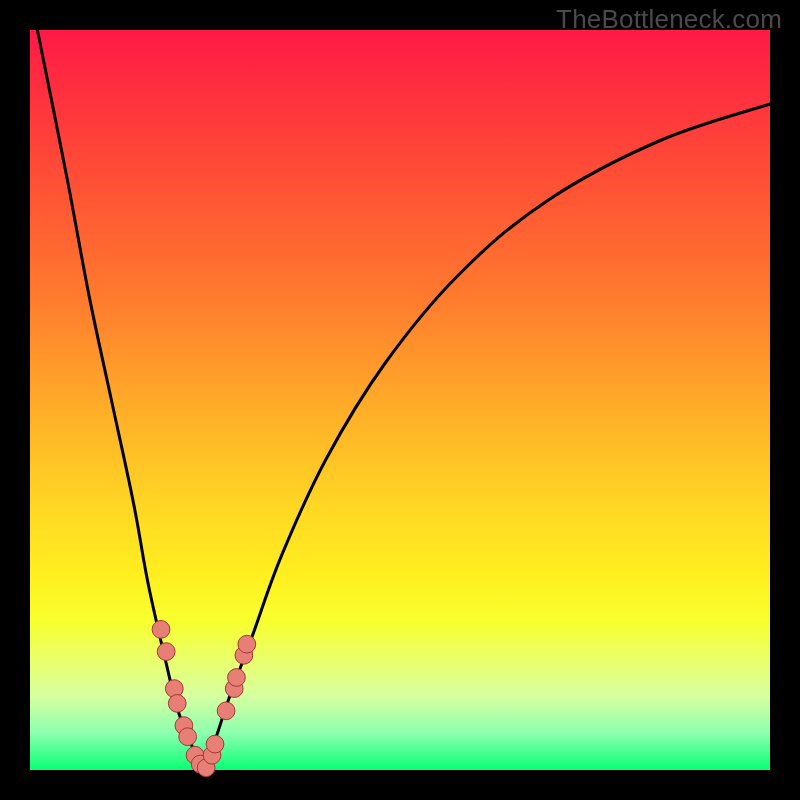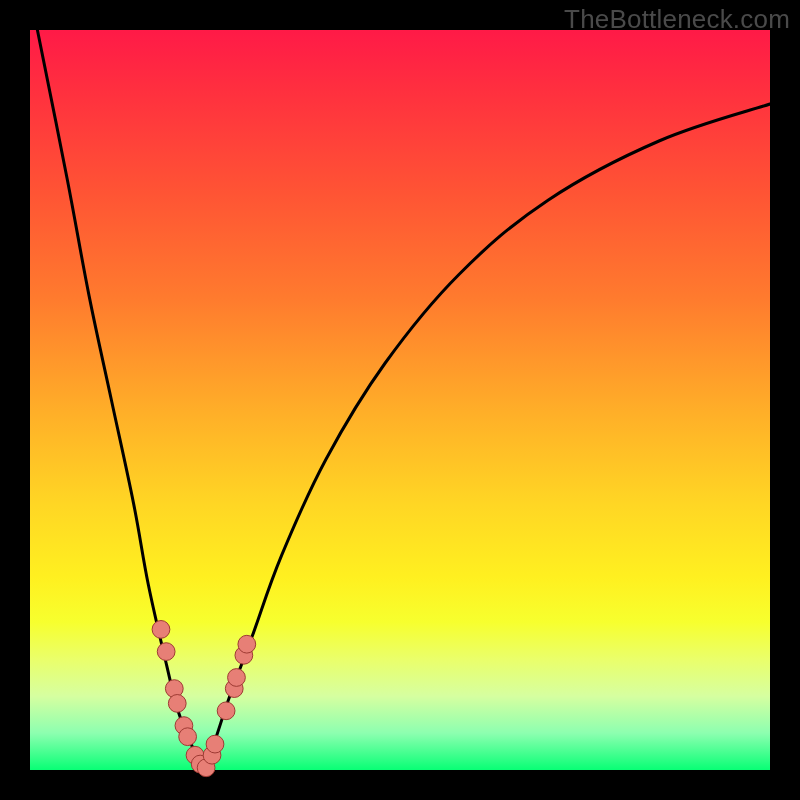--- a/index.html
+++ b/index.html
@@ -36,21 +36,21 @@
       #f7ff2e 80%,
       #eaff6a 85%,
       #d6ffa0 90%,
       #8dffb0 95%,
       #08ff75 100%
     );
   }
   .watermark {
     position: absolute;
     top: 4px;
-    right: 10px;
+    right: 18px;
     color: #4a4a4a;
     font-size: 26px;
     font-weight: 400;
     letter-spacing: 0.2px;
     user-select: none;
   }
   svg.curve {
     position: absolute;
     left: 0;
     top: 0;

